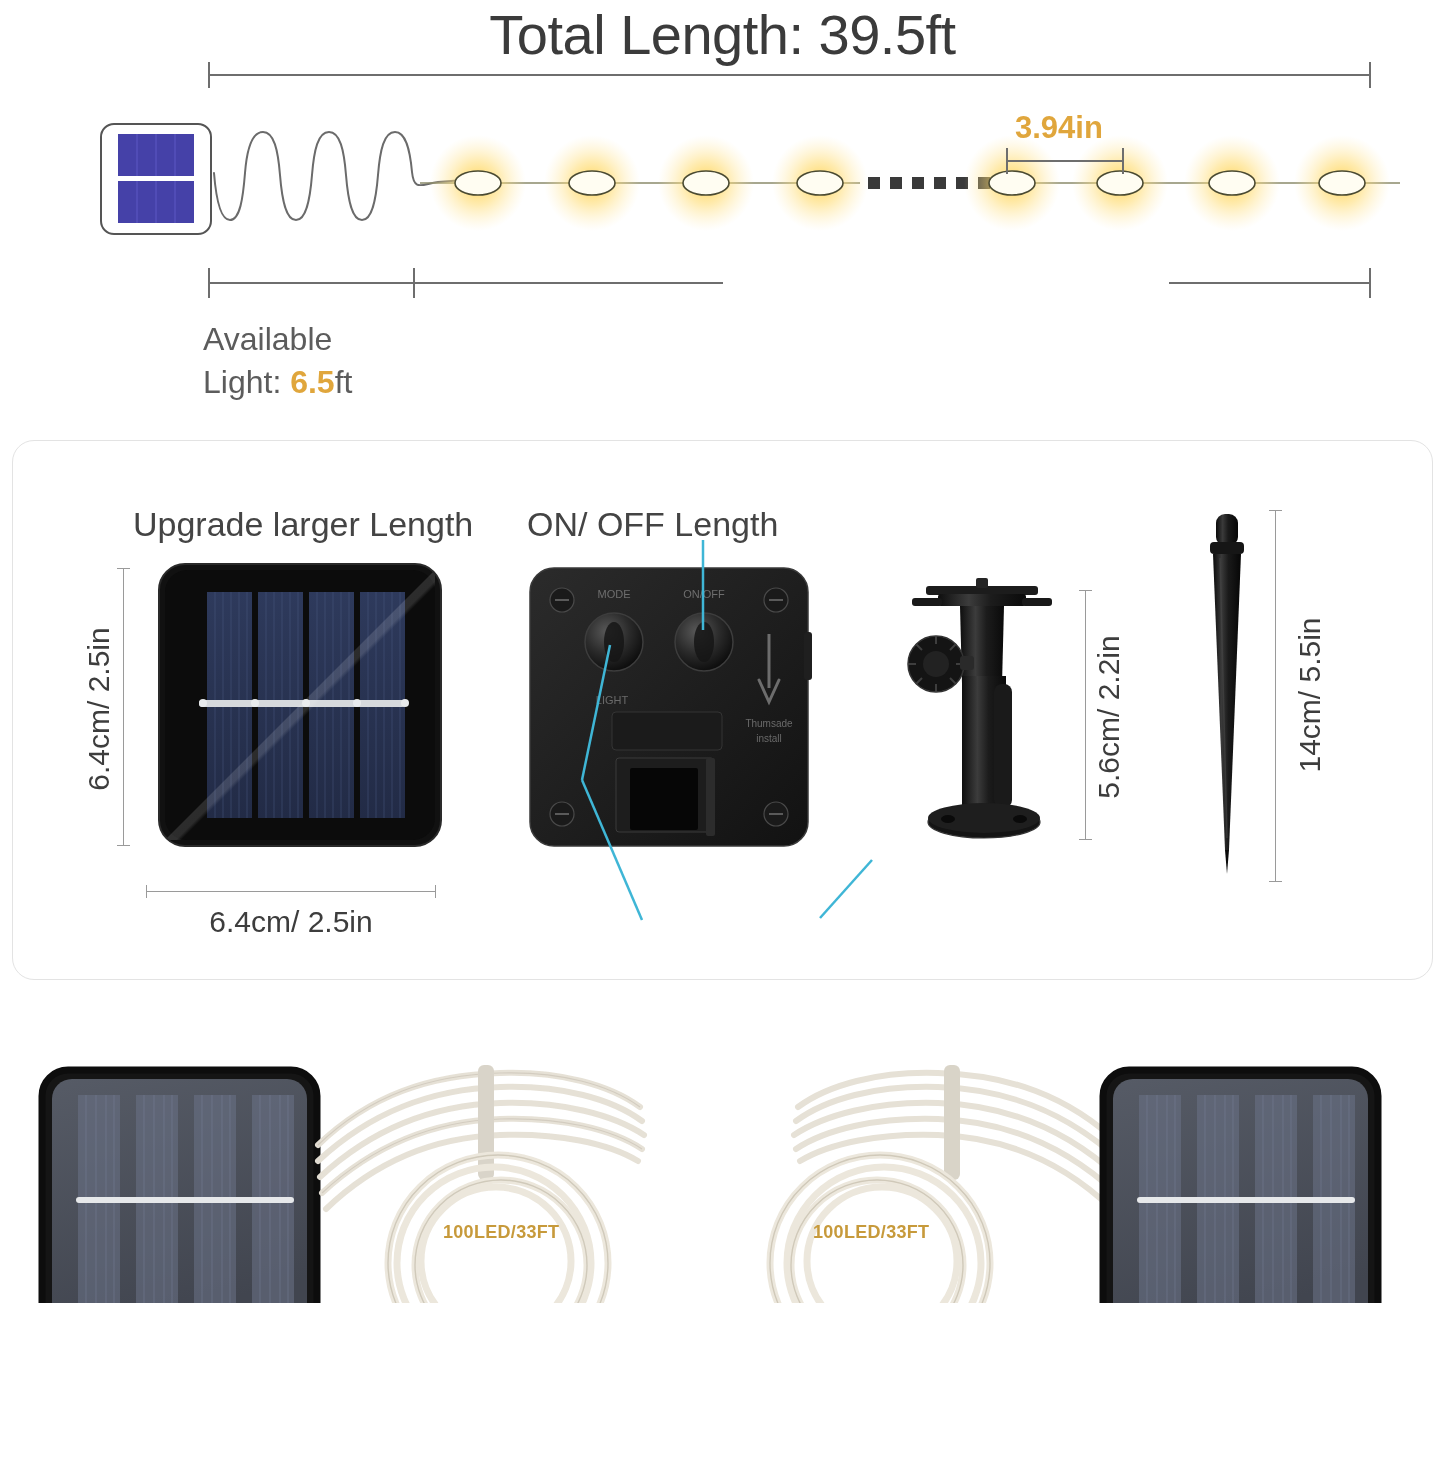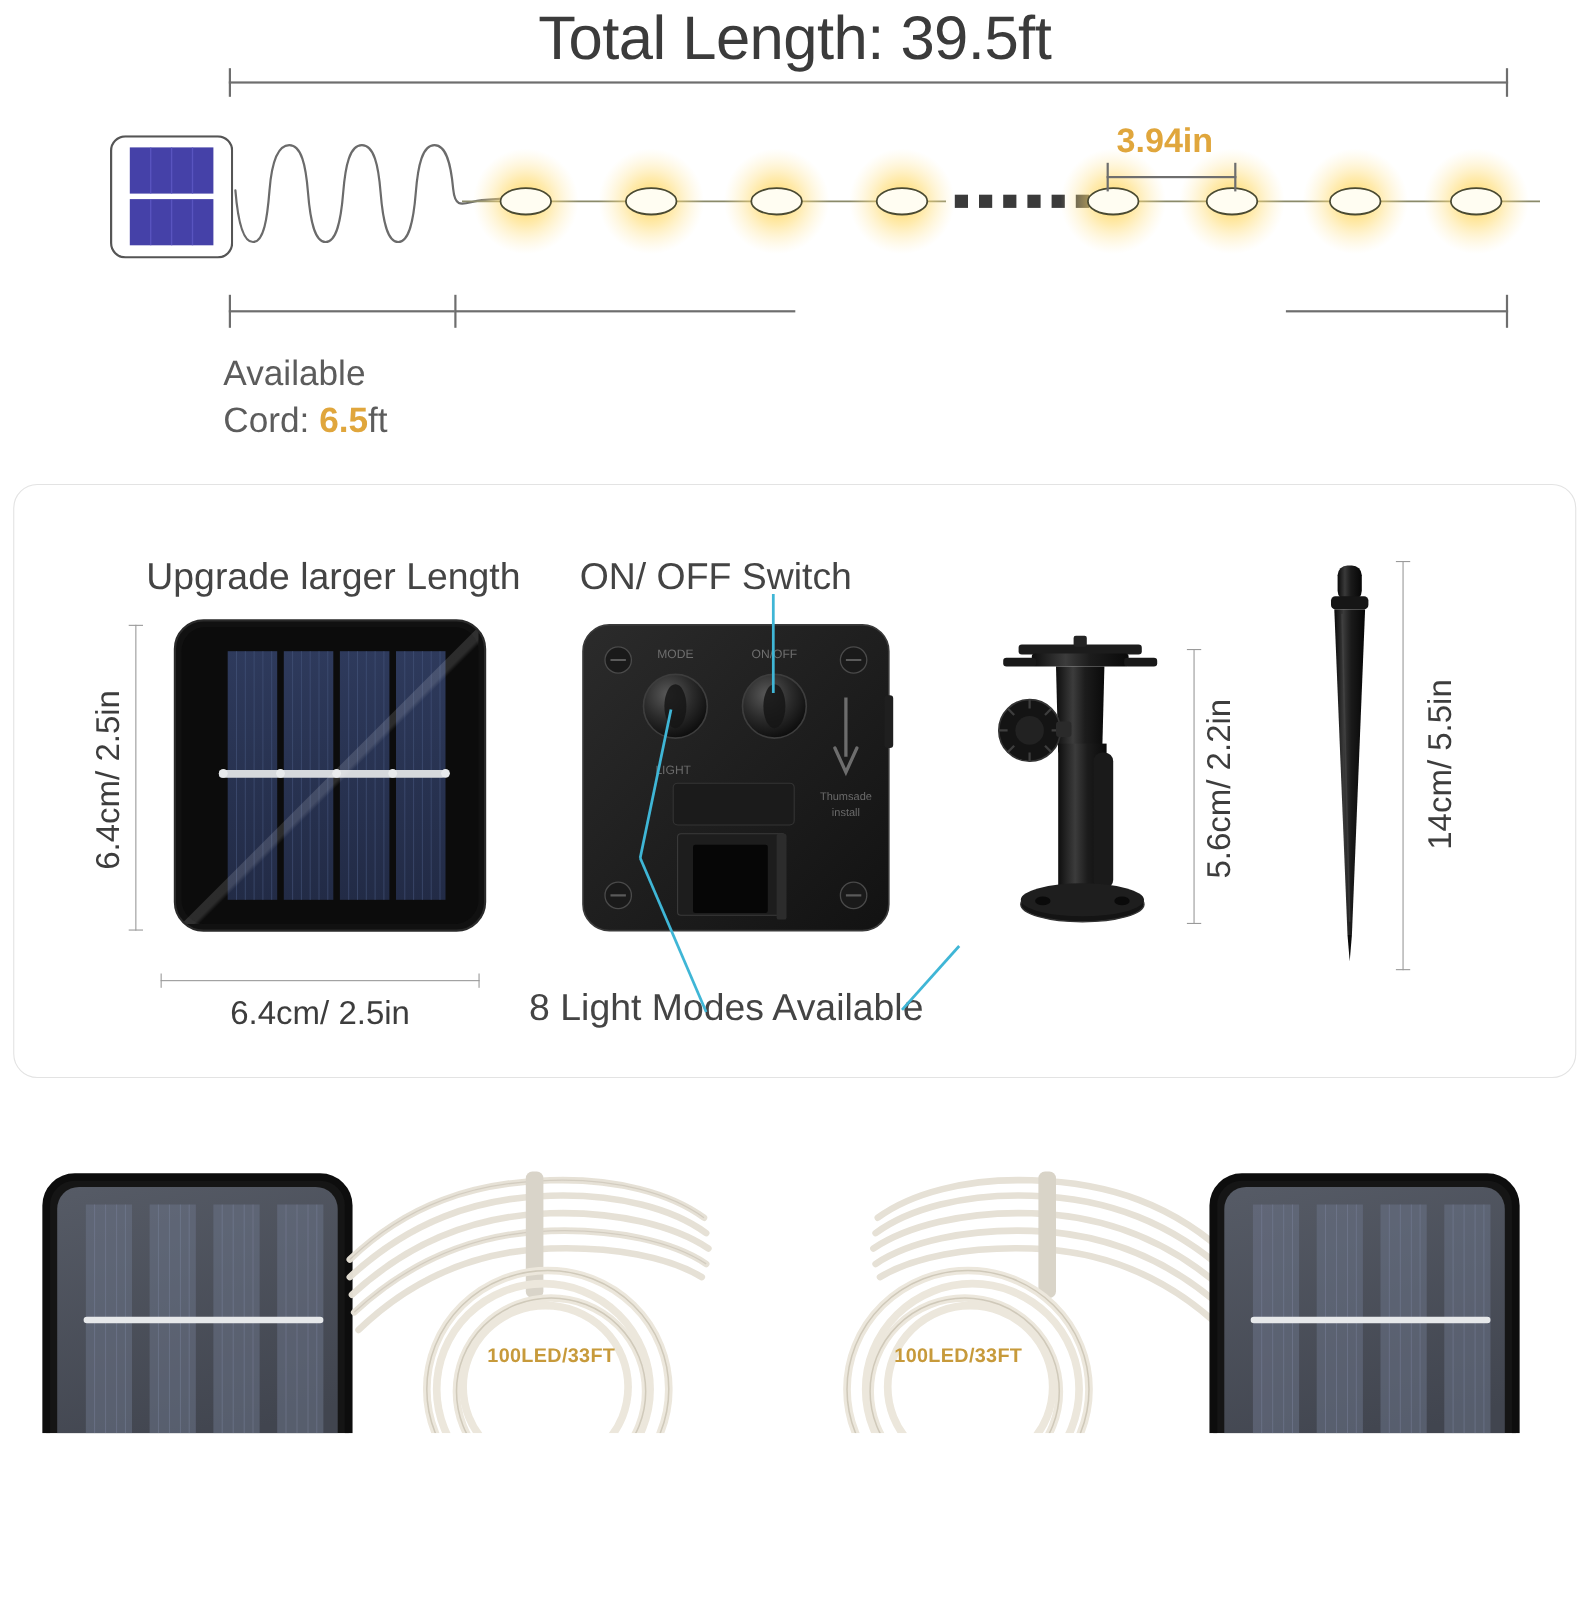--- a/index.html
+++ b/index.html
@@ -233,28 +233,27 @@
       <div class="tick"></div>
       <div class="capR"></div>
     <div class="segA"></div>
       <div class="segB"></div>
       <div class="segC"></div>
   </div>
 
 
   <div class="ext-label">
     <div>Available</div>
-    <div><span>Cord: </span><span class="num">6.5</span><span>ft</span></div>
+    <div><span>Light: </span><span class="num">6.5</span><span>ft</span></div>
   </div>
 
   <div class="card"></div>
 
   <div class="lbl-upgrade">Upgrade larger Length</div>
-  <div class="lbl-switch">ON/ OFF Switch</div>
-  <div class="lbl-modes">8 Light Modes Available</div>
+  <div class="lbl-switch">ON/ OFF Length</div>
 
   <div class="vrule" style="left:110px; top:568px; width:27px; height:278px;">
     <div class="capT"></div>
       <div class="bar"></div>
       <div class="capB"></div>
   </div>
   <div class="vlabel" style="left:-40px; top:692px; width:278px; text-align:center;">6.4cm/ 2.5in</div>
 
   <div class="mid-panel">
     <svg width="286" height="286" viewBox="0 0 286 286">

